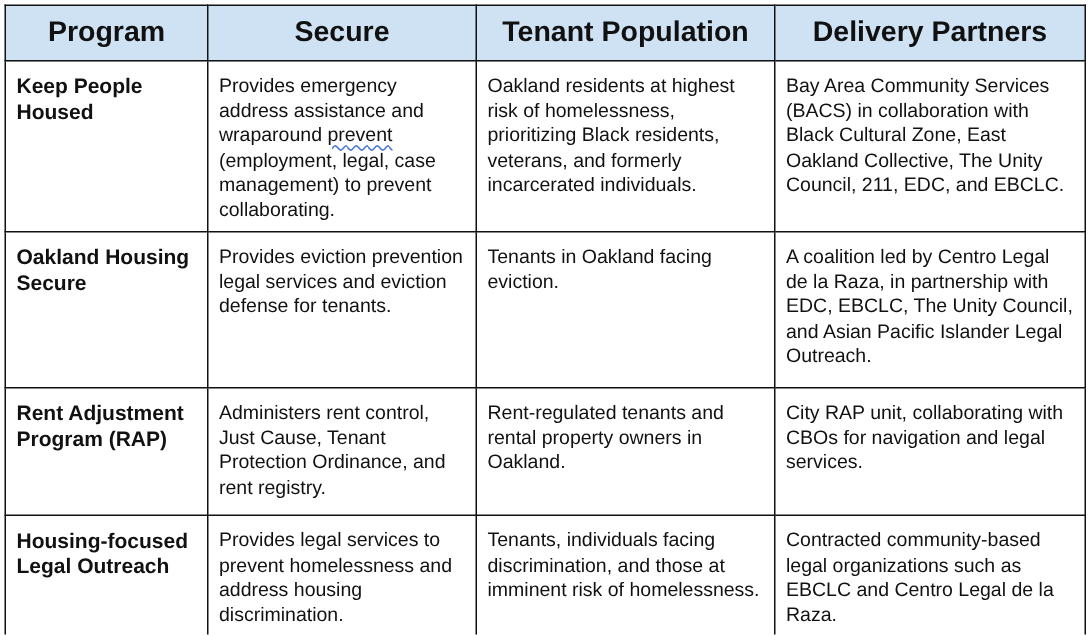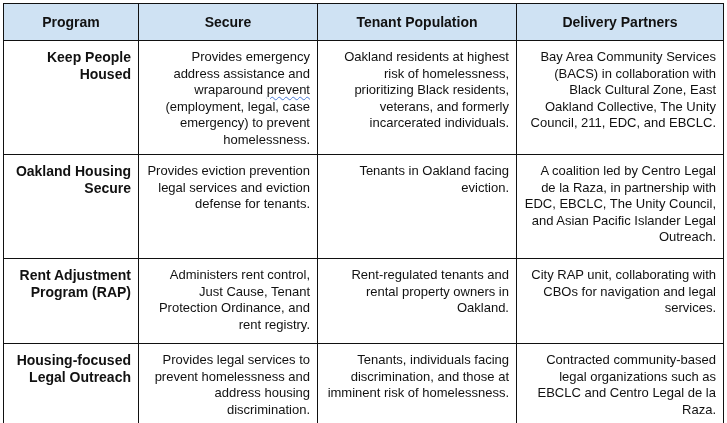--- a/index.html
+++ b/index.html
@@ -6,24 +6,24 @@
   body { width: 727px; height: 423px; position: relative; overflow: hidden; }
   table.programs {
     position: absolute; left: 3px; top: 3px;
     width: 720px; border-collapse: collapse; table-layout: fixed;
     font-family: "Liberation Sans", sans-serif; font-size: 13px; color: #111;
   }
   table.programs th, table.programs td {
     border: 1px solid #111; vertical-align: top; line-height: 16.5px;
   }
   table.programs th {
-    background: #cfe2f3; font-weight: bold; font-size: 14px;
+    background: #cfe2f3; font-weight: bold; font-size: 19px;
     text-align: center; vertical-align: middle; height: 36px; padding: 0 8px;
   }
-  table.programs td { padding: 8px 7px 6px 7px; text-align: right; }
+  table.programs td { padding: 8px 7px 6px 7px; }
   td.prog { font-weight: bold; font-size: 14px; line-height: 18px; }
   .spell { text-decoration: underline wavy #4a7bd8; text-decoration-thickness: 1px; text-underline-offset: 2px; }
   tr.r1 td { height: 86px; }
   tr.r2 td { height: 89px; }
   tr.r3 td { height: 70px; }
   tr.r4 td { height: 72px; }
 </style>
 </head>
 <body>
 
@@ -38,21 +38,21 @@
     <tr>
       <th>Program</th>
       <th>Secure</th>
       <th>Tenant Population</th>
       <th>Delivery Partners</th>
     </tr>
   </thead>
   <tbody>
     <tr class="r1">
       <td class="prog">Keep People Housed</td>
-      <td><span>Provides emergency address assistance and wraparound </span><span class="spell">prevent</span><span> (employment, legal, case emergency) to prevent homelessness.</span></td>
+      <td><span>Provides emergency address assistance and wraparound </span><span class="spell">prevent</span><span> (employment, legal, case management) to prevent collaborating.</span></td>
       <td>Oakland residents at highest risk of homelessness, prioritizing Black residents, veterans, and formerly incarcerated individuals.</td>
       <td>Bay Area Community Services (BACS) in collaboration with Black Cultural Zone, East Oakland Collective, The Unity Council, 211, EDC, and EBCLC.</td>
     </tr>
     <tr class="r2">
       <td class="prog">Oakland Housing Secure</td>
       <td>Provides eviction prevention legal services and eviction defense for tenants.</td>
       <td>Tenants in Oakland facing eviction.</td>
       <td>A coalition led by Centro Legal de la Raza, in partnership with EDC, EBCLC, The Unity Council, and Asian Pacific Islander Legal Outreach.</td>
     </tr>
     <tr class="r3">

